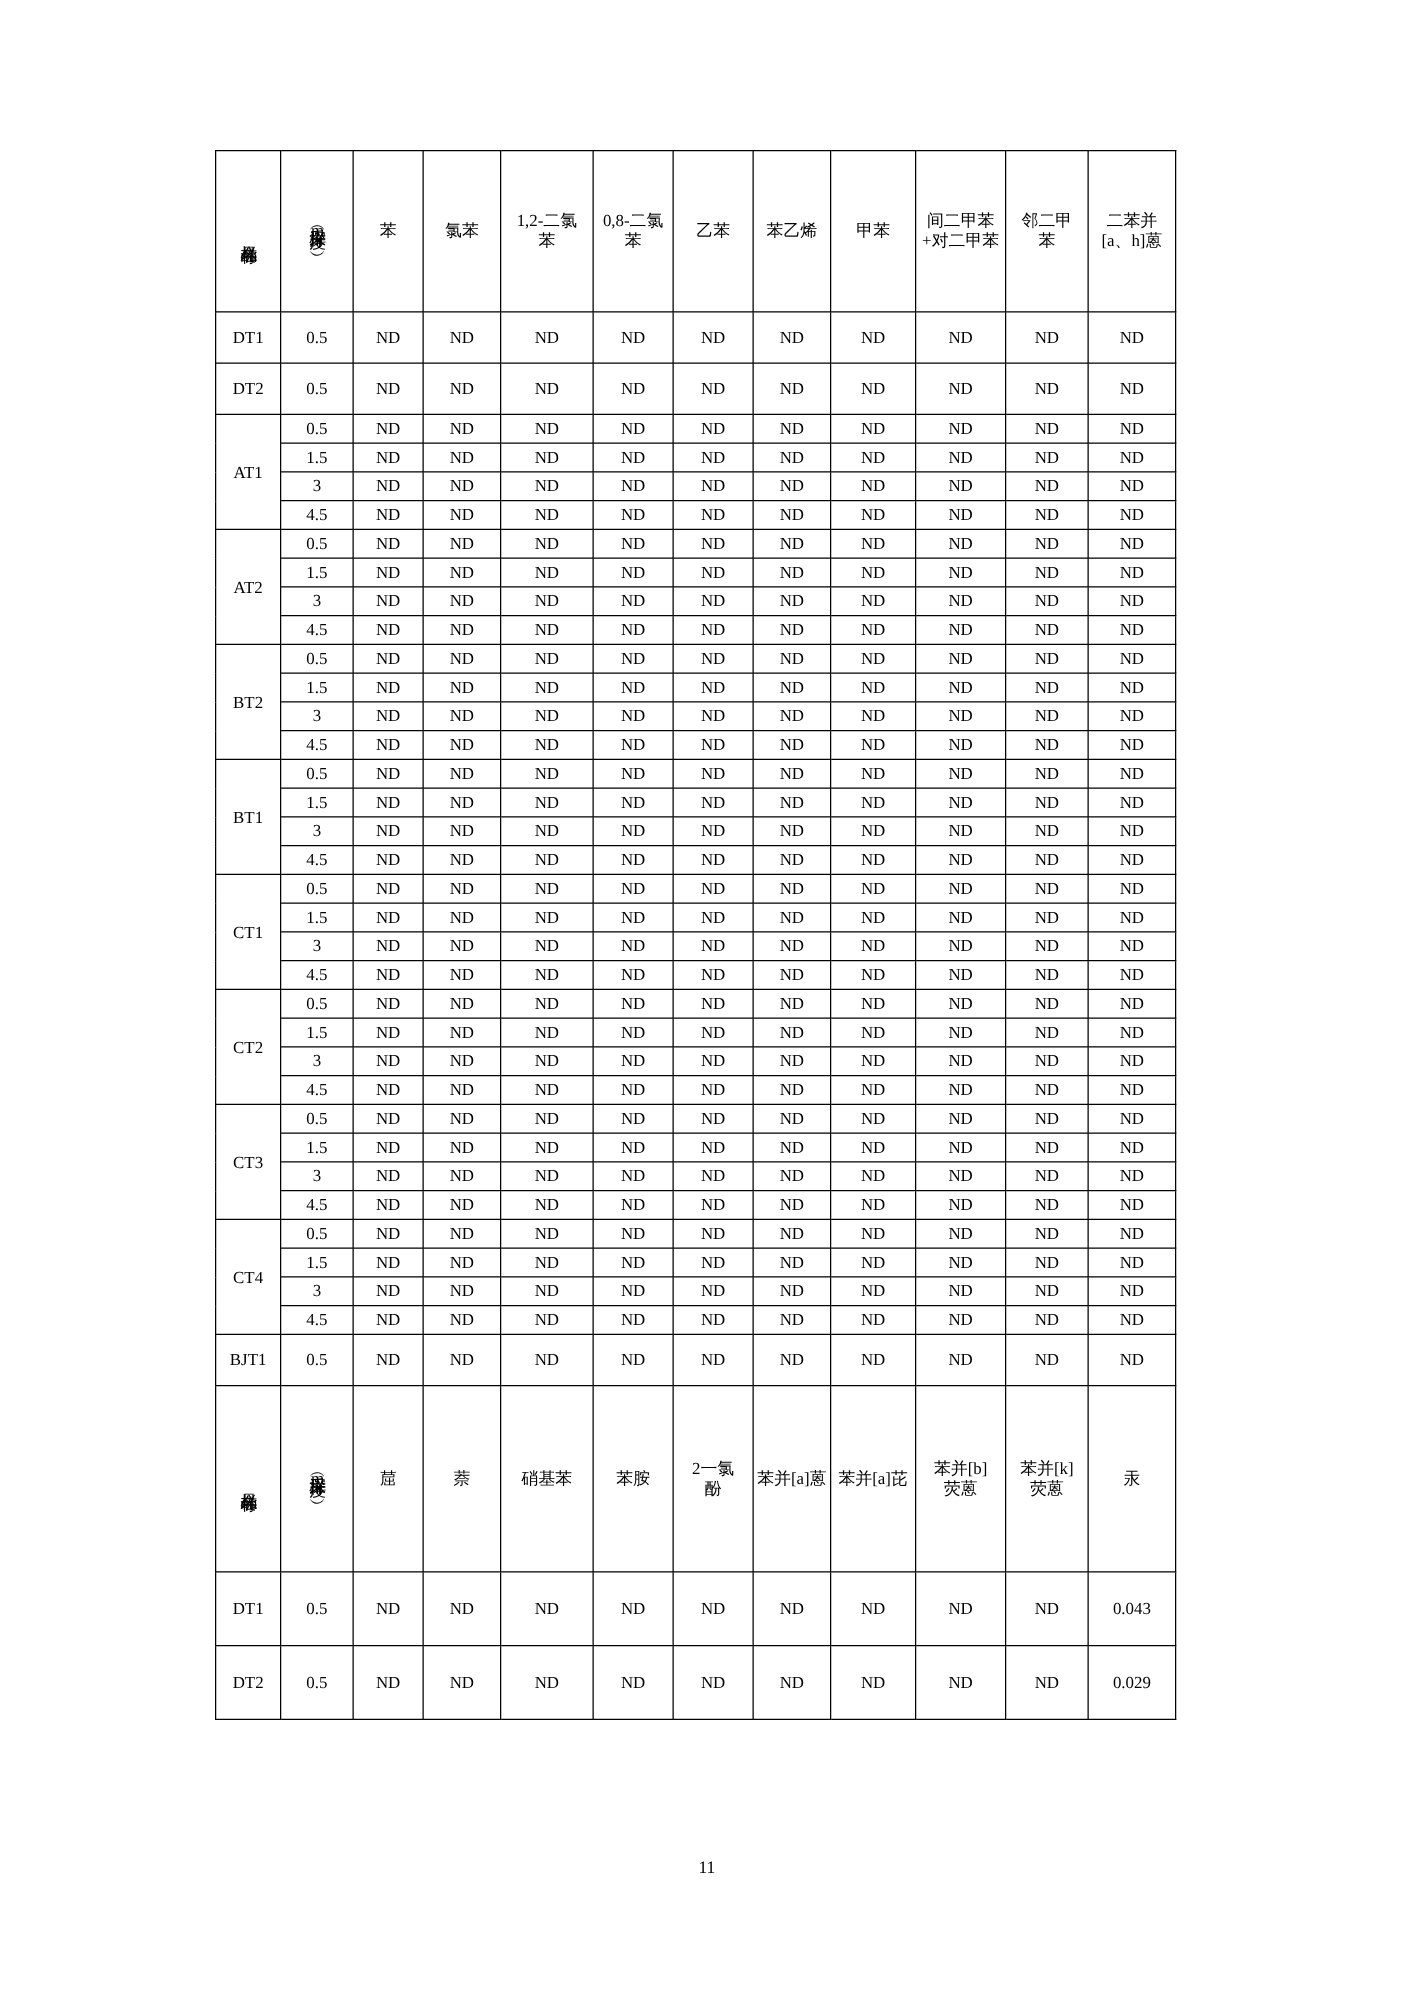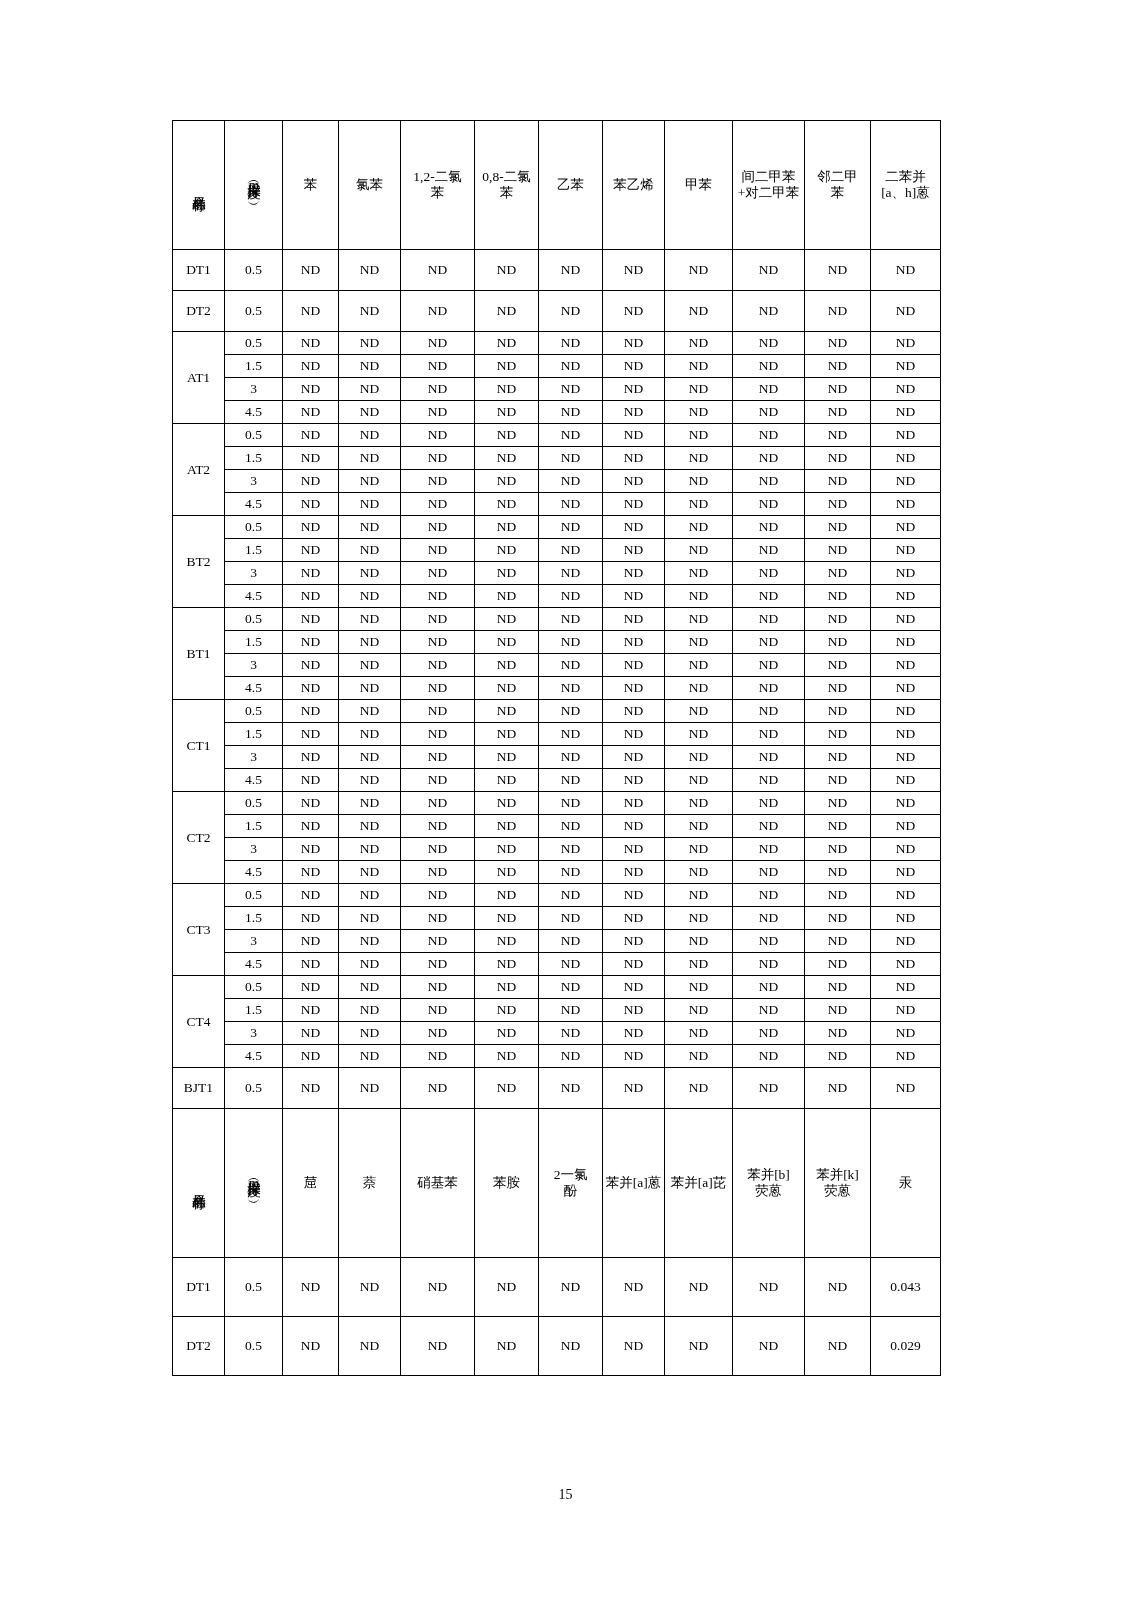--- a/index.html
+++ b/index.html
@@ -641,15 +641,15 @@
             <td class="datacell xtallcell">ND</td>
             <td class="datacell xtallcell">ND</td>
             <td class="datacell xtallcell">ND</td>
             <td class="datacell xtallcell">ND</td>
             <td class="datacell xtallcell">0.029</td>
           </tr>
         </tbody>
     </table>
   </div>
 
-  <div class="page-number">15</div>
+  <div class="page-number">11</div>
 
 </div>
 
 </body></html>

